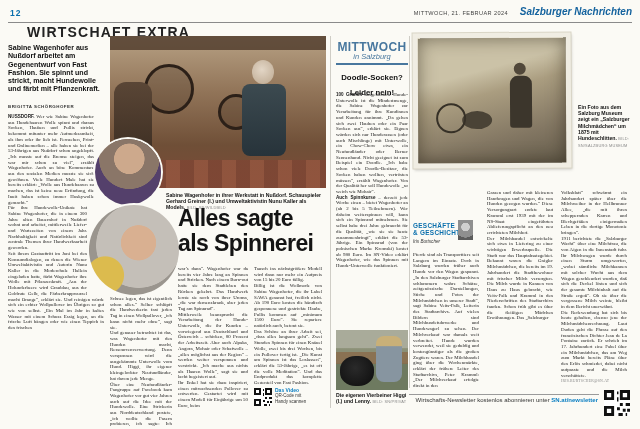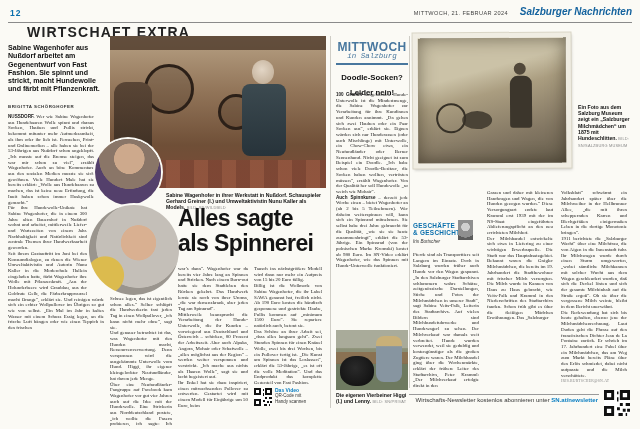--- a/index.html
+++ b/index.html
@@ -51,21 +51,21 @@
   .colA{left:110px;top:266px;width:62px;height:160px;}
   .colA .pad{height:30px;}
   .colB{left:178px;top:266px;width:70px;height:160px;}
   .colC{left:254px;top:266px;width:68px;height:118px;}
   .video-box{left:254px;top:388px;width:68px;height:26px;display:flex;gap:3px;}
   .video-txt{font-size:4.5px;line-height:5.4px;color:#333;}
   .video-title{color:#0a7ec2;font-weight:bold;font-size:5px;}
   
   .hw-logo1{left:336px;top:40px;width:72px;font-size:12px;font-weight:800;color:#48779e;
      letter-spacing:.4px;text-align:center;}
-  .hw-logo2{left:336px;top:52px;width:72px;font-size:7.5px;font-style:italic;color:#48779e;text-align:center;font-family:Liberation Mono, monospace;}
+  .hw-logo2{left:336px;top:52px;width:72px;font-size:7.5px;font-style:italic;color:#48779e;text-align:center;}
   .hw-rule{left:336px;top:63px;width:72px;height:2px;background:#48779e;}
   .hw-title{left:336px;top:70px;width:72px;font-size:7.8px;line-height:15px;font-weight:bold;
      text-align:center;color:#111;white-space:pre-line;}
   .hw-body{left:336px;top:92px;width:72px;height:234px;}
   .dog-photo{left:336px;top:330px;width:72px;height:60px;overflow:hidden;
      background:linear-gradient(180deg,#a9ab9a 0 30%,#8b9077 31% 55%,#6e7a60 56% 100%);}
   .dp-bench{position:absolute;left:0;top:22px;width:100%;height:12px;background:#8a6a4a;opacity:.8;}
   .dp-dog{position:absolute;left:4px;top:26px;width:34px;height:30px;border-radius:45%;
      background:radial-gradient(circle at 45% 40%,#2a2a2a,#0c0c0c);}
   .dp-person{position:absolute;right:6px;top:6px;width:26px;height:46px;border-radius:8px;

